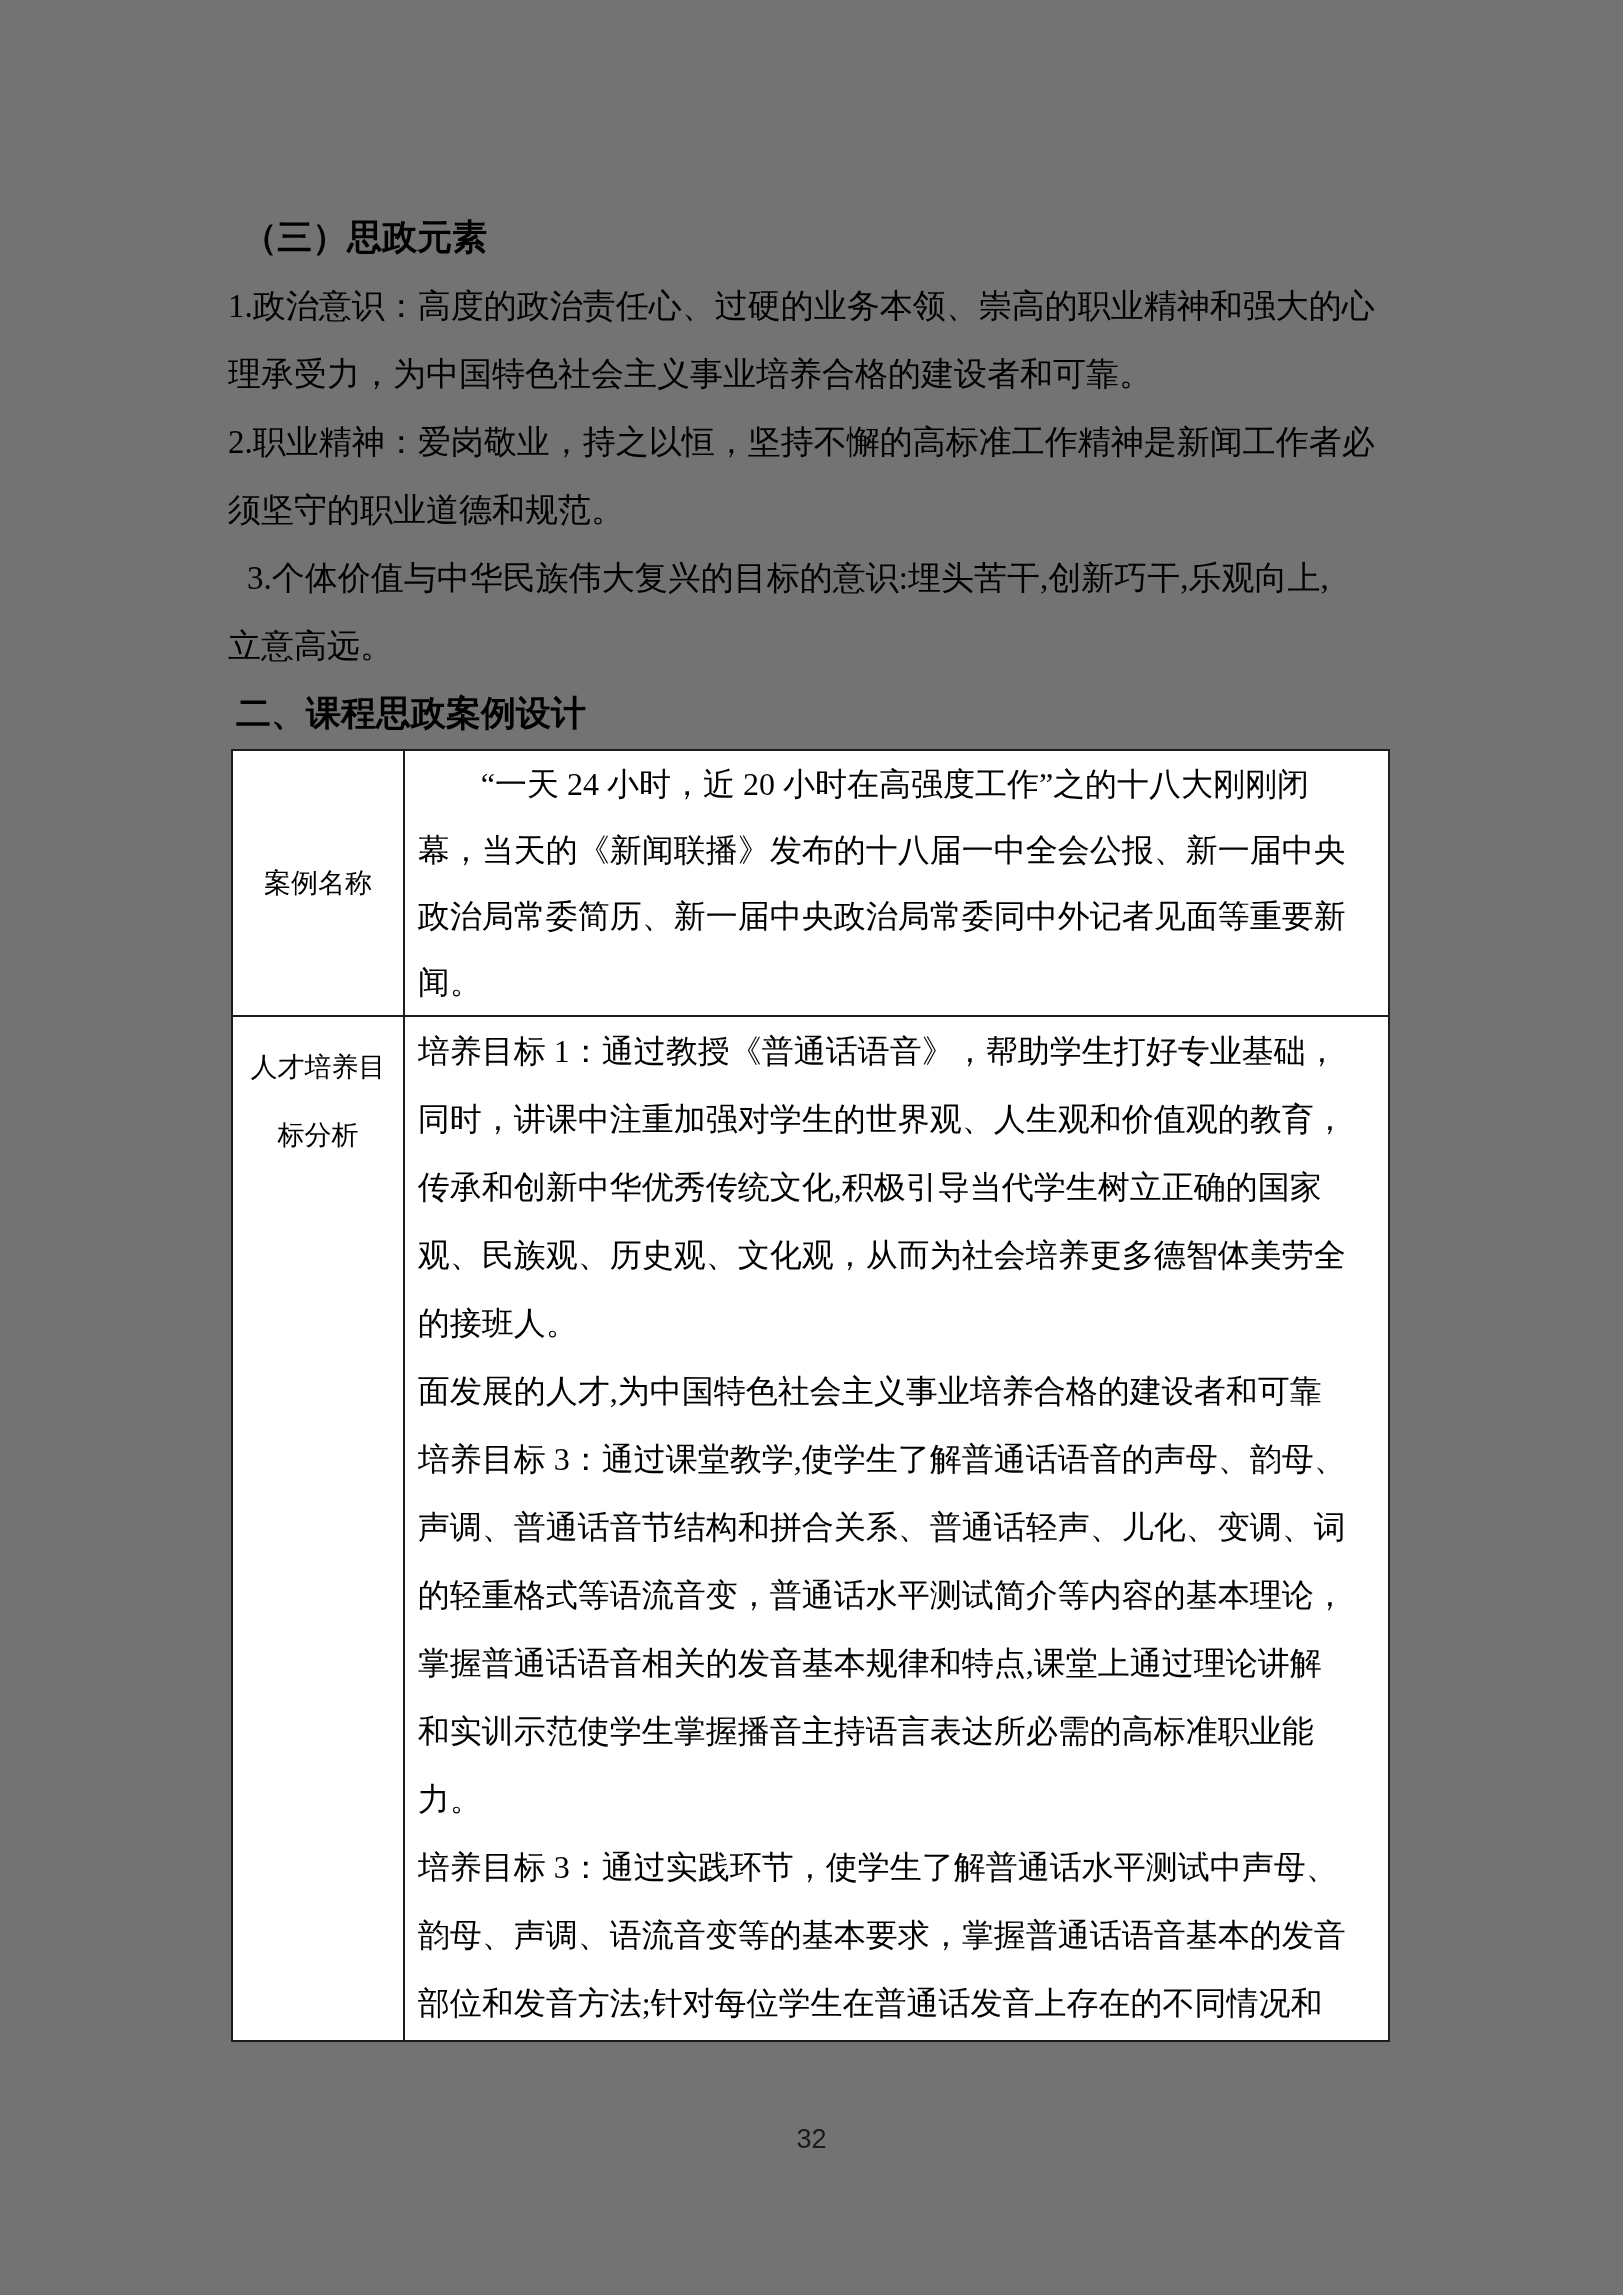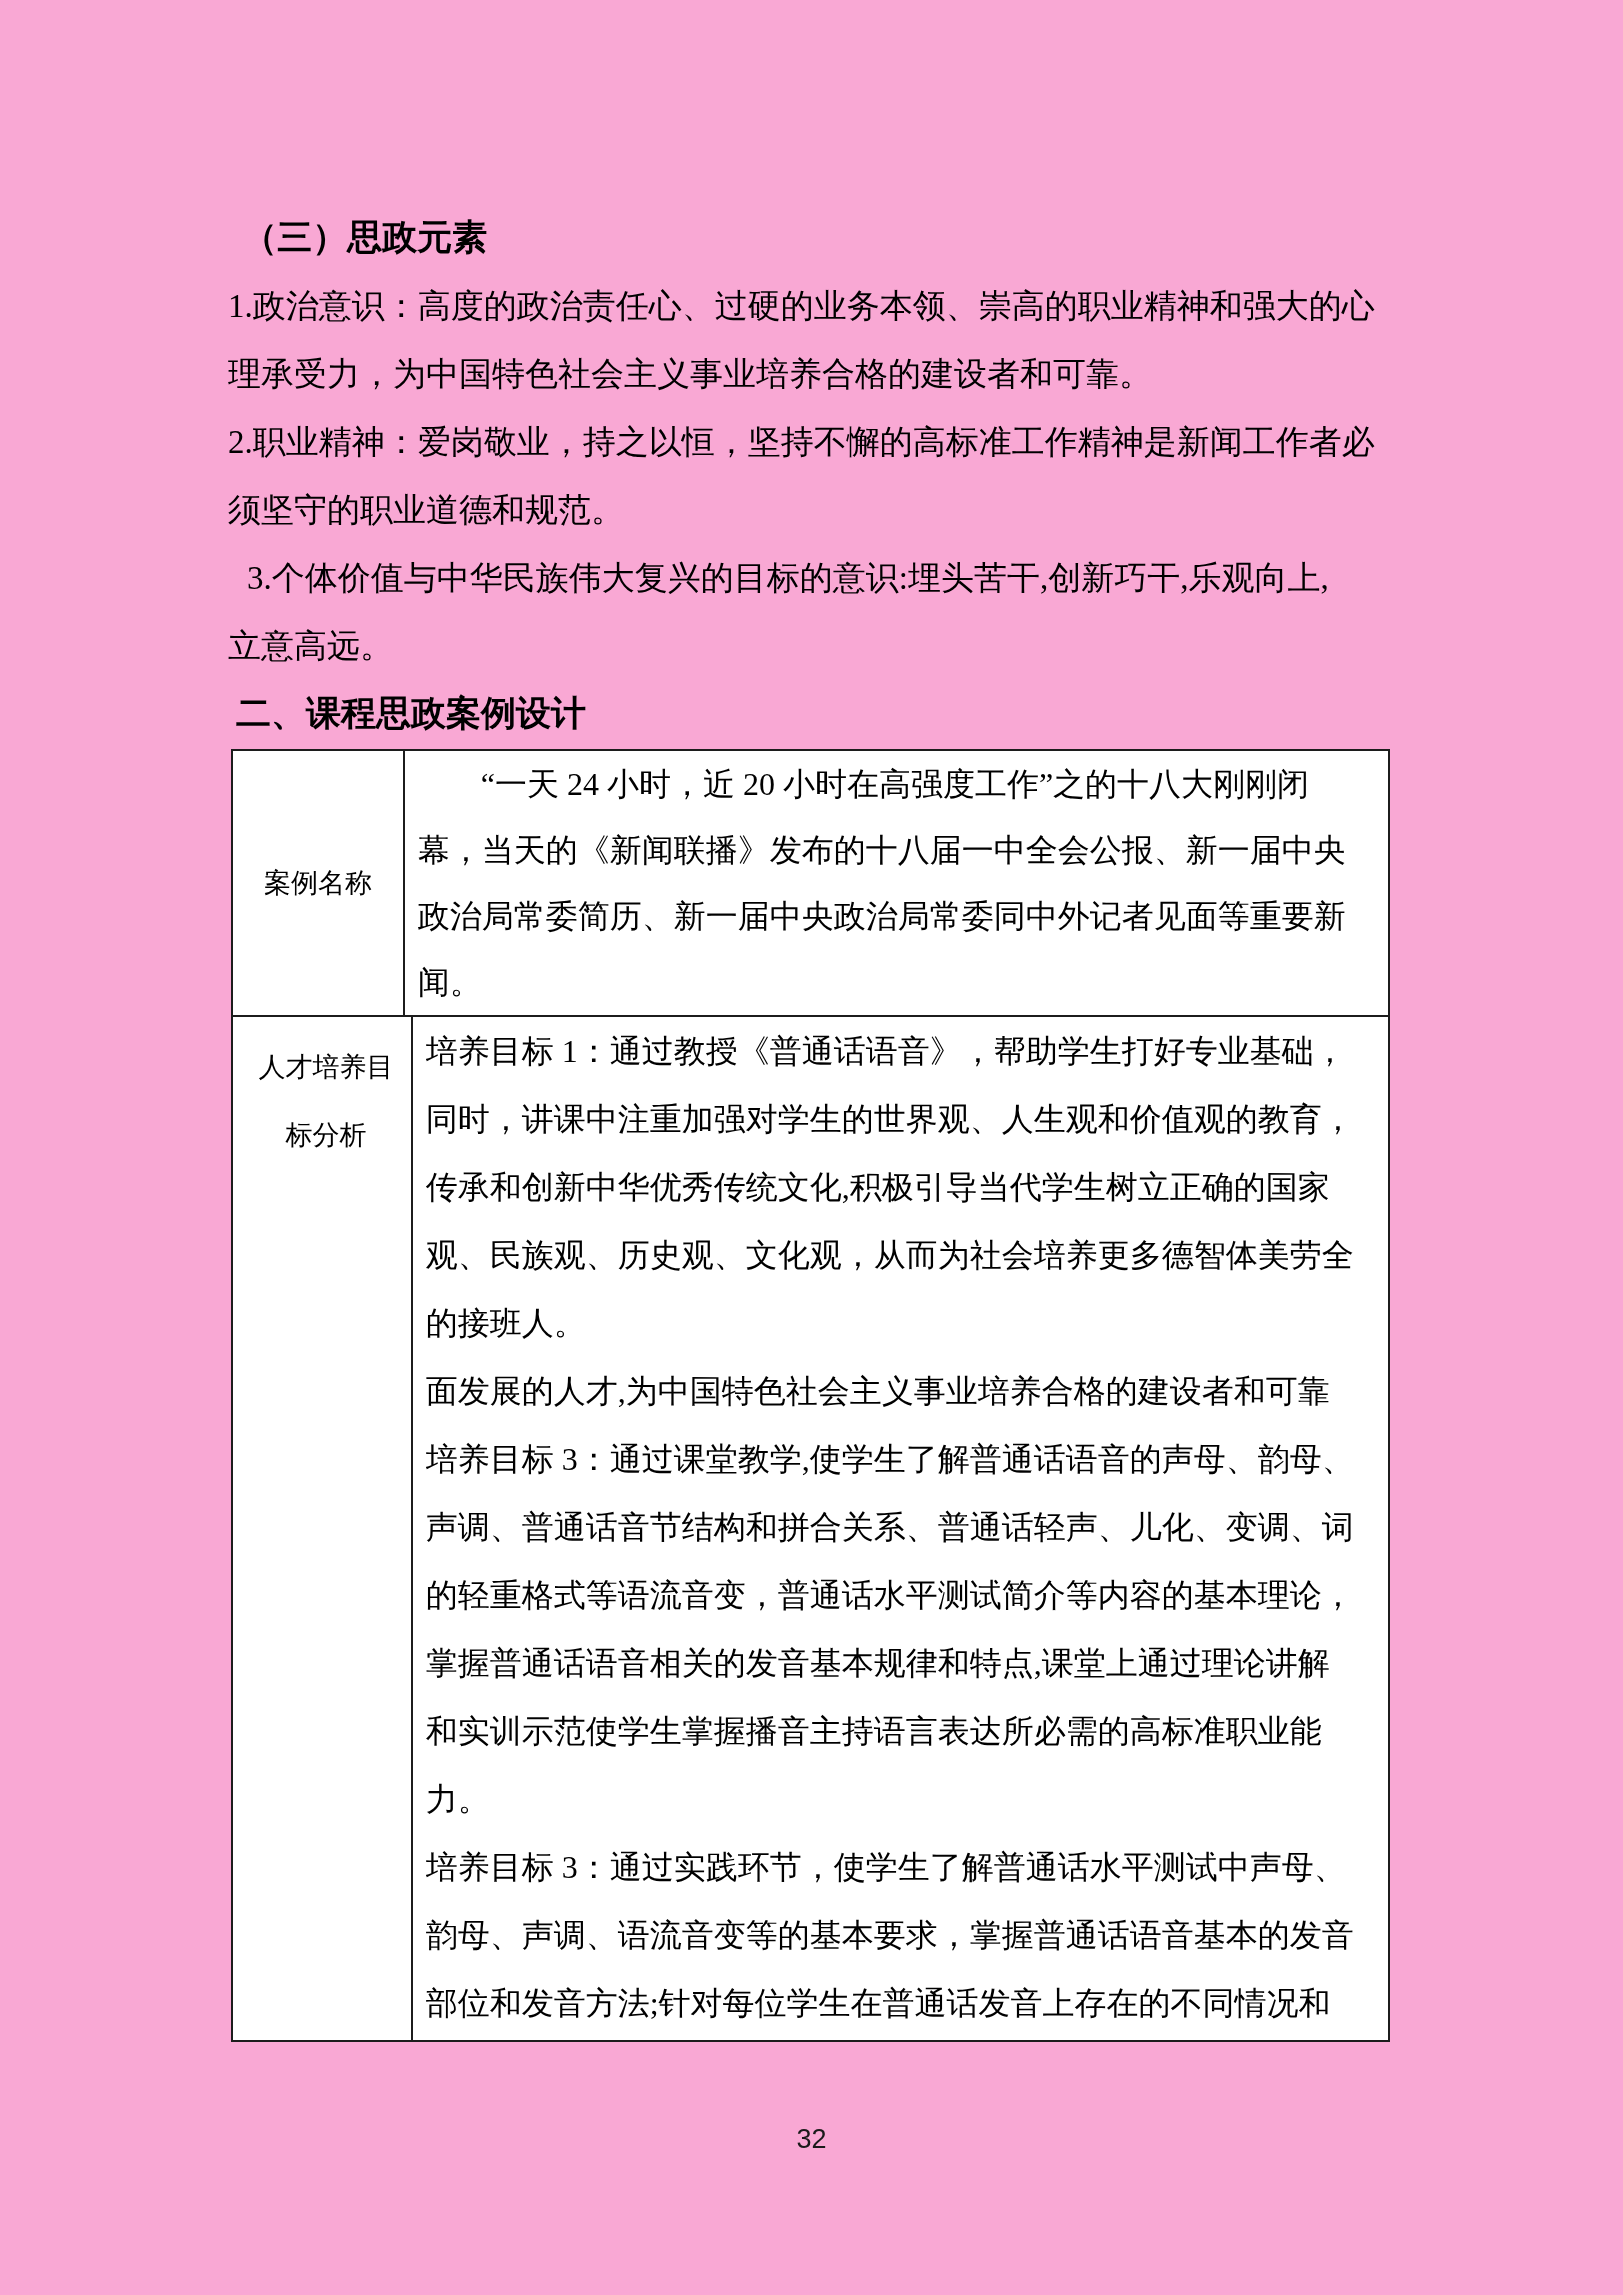--- a/index.html
+++ b/index.html
@@ -1,20 +1,20 @@
 <!DOCTYPE html>
 <html style="font-size:12.7px"><head>
 <meta charset="utf-8">
 <style>
   html,body { margin:0; padding:0; background:#9e9e9e; }
   .page {
     position:relative;
     width:1623px; height:2295px;
     margin:0 auto;
-    background:#f9a8d4;
+    background:#737373;
     color:#000000;
     font-family:"Liberation Serif", serif;
   }
   
   .content {
     position:absolute;
     left:228px; top:204px;
     width:1151px;
   }
   .bline {
@@ -32,21 +32,21 @@
   .tbl {
     position:absolute;
     left:231px; top:749px;
     width:1159px; height:1293px;
     border:2.4px solid #1c1c1c;
     box-sizing:border-box;
     background:#ffffff;
   }
   .trow { display:flex; box-sizing:border-box; }
   .trow-1 { height:266px; border-bottom:2.4px solid #1c1c1c; }
-  .trow-2 { height:1023px;margin-left:8px; }
+  .trow-2 { height:1023px; }
   .cell-label {
     width:172px;
     border-right:2.4px solid #1c1c1c;
     box-sizing:border-box;
     font-size:27px;
     overflow:hidden;
   }
   .label-center {
     display:flex; align-items:center; justify-content:center;
     height:100%;

